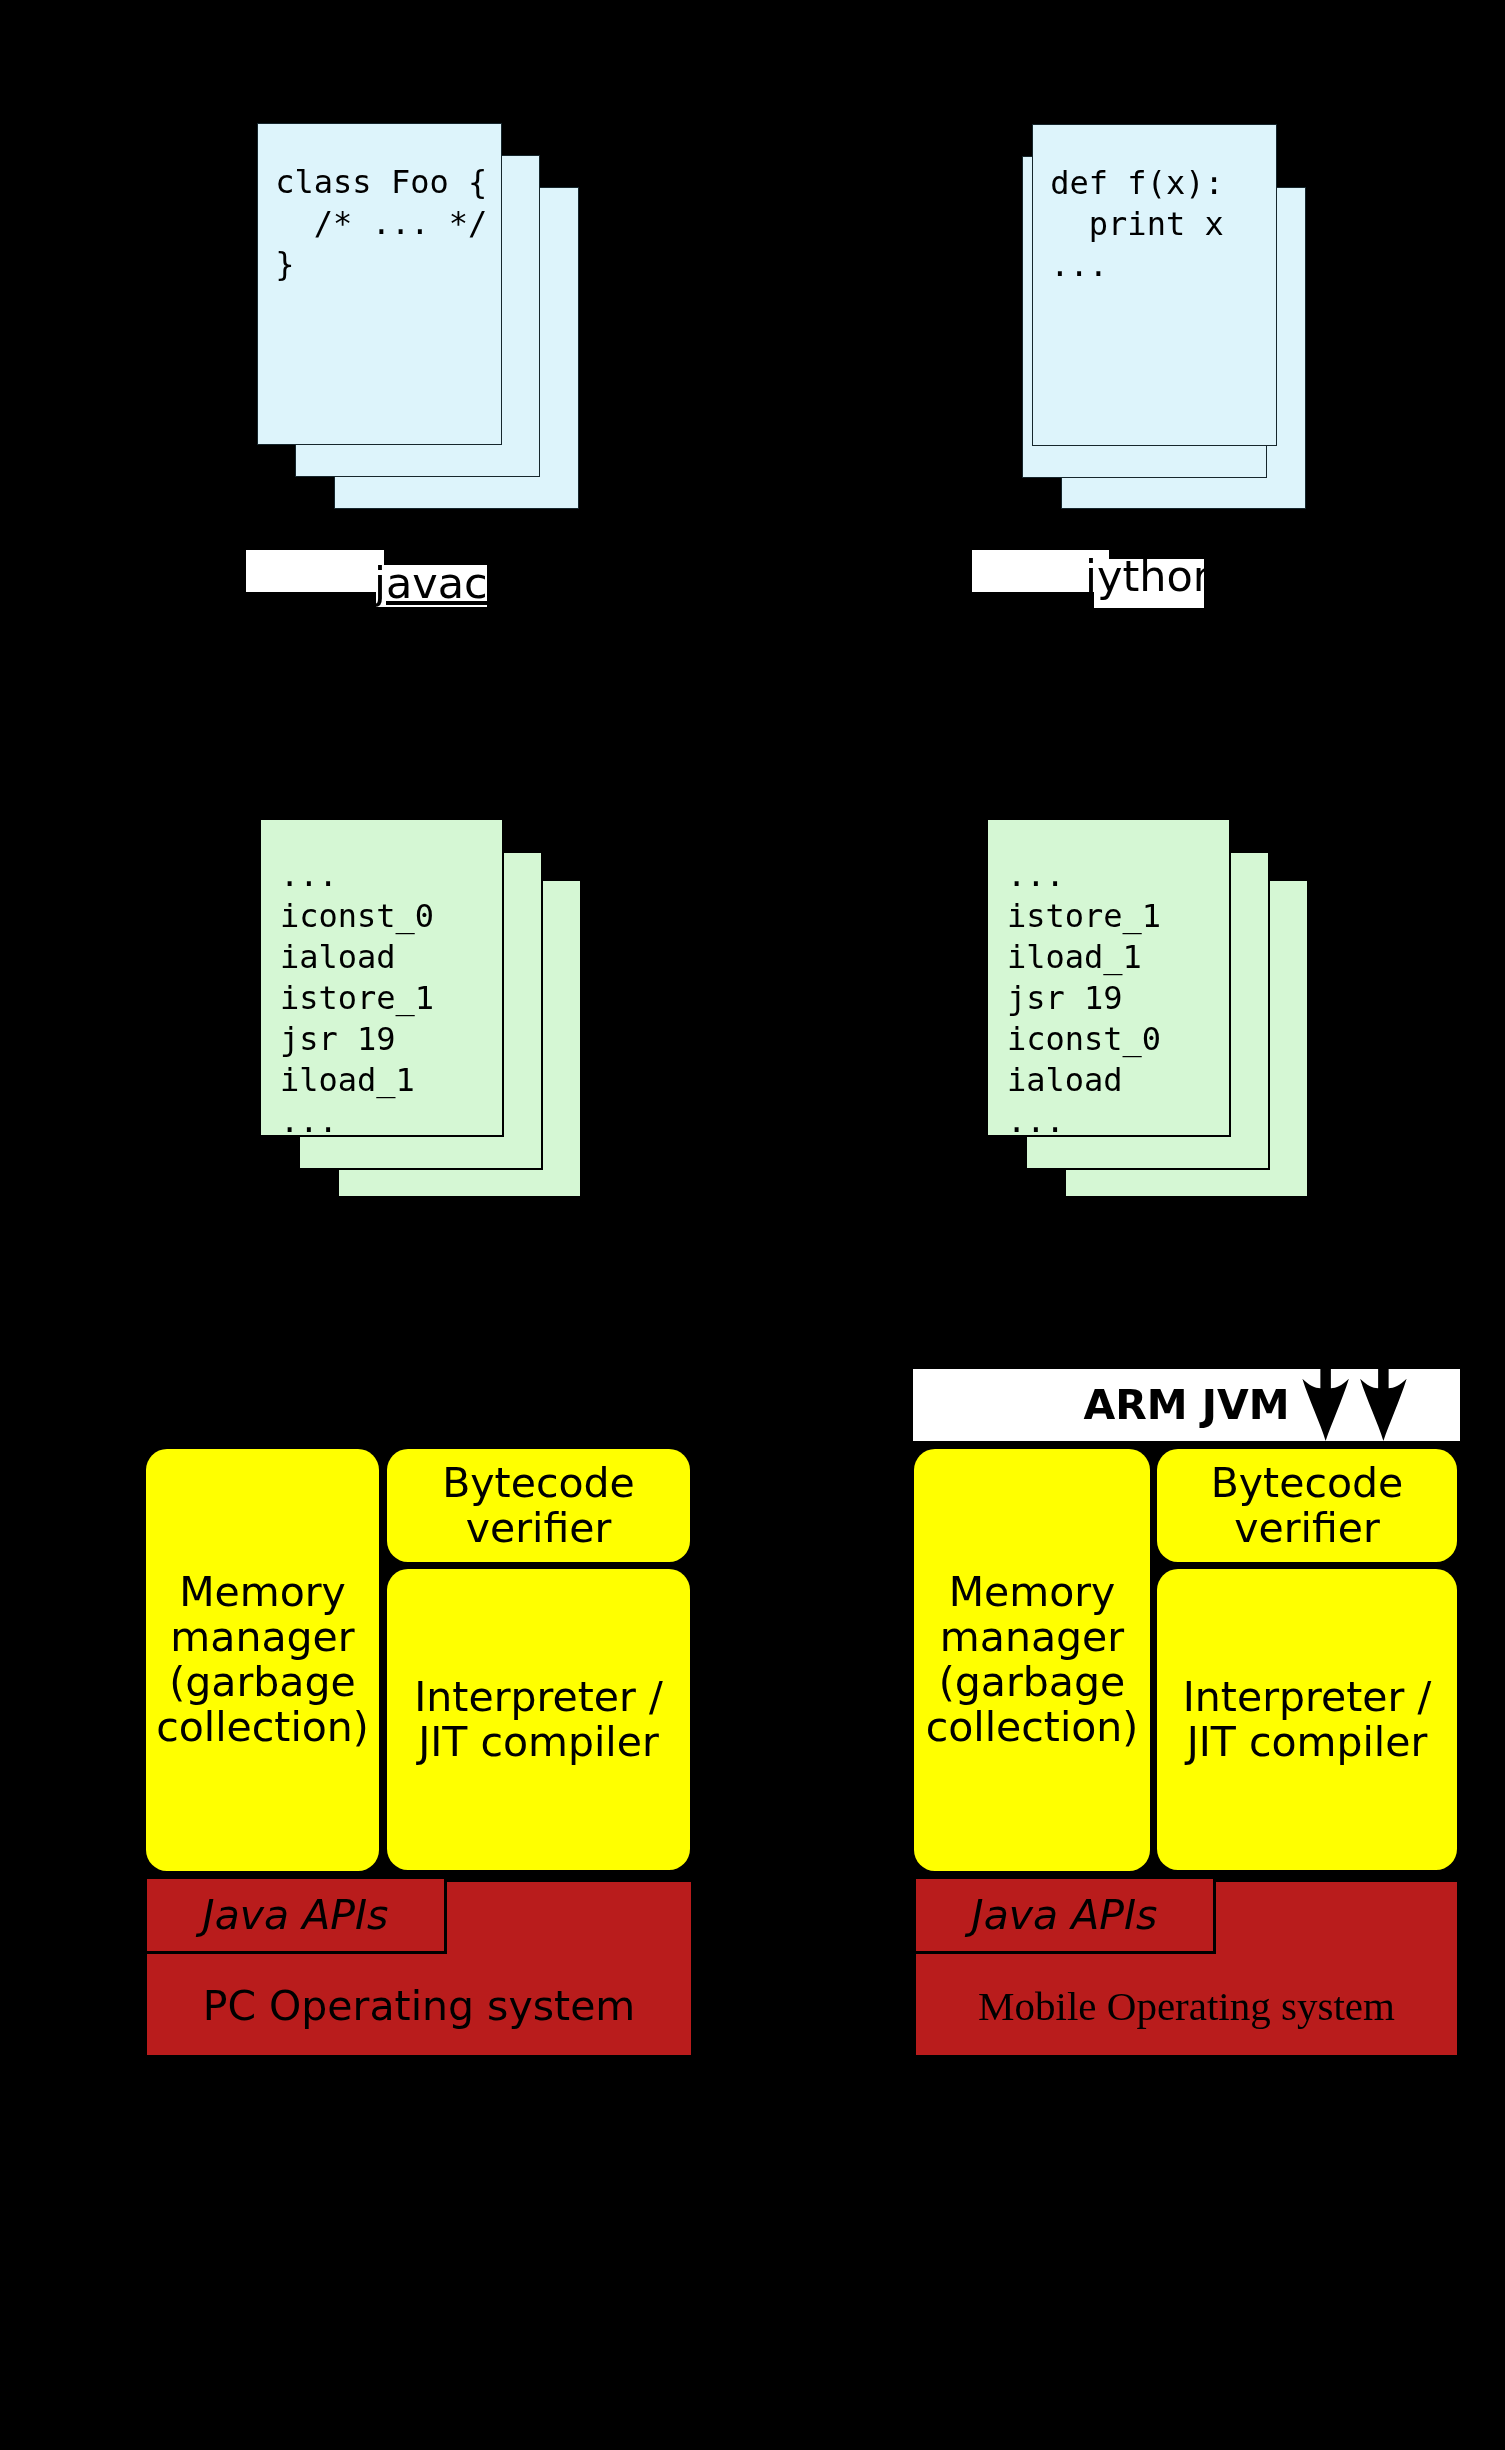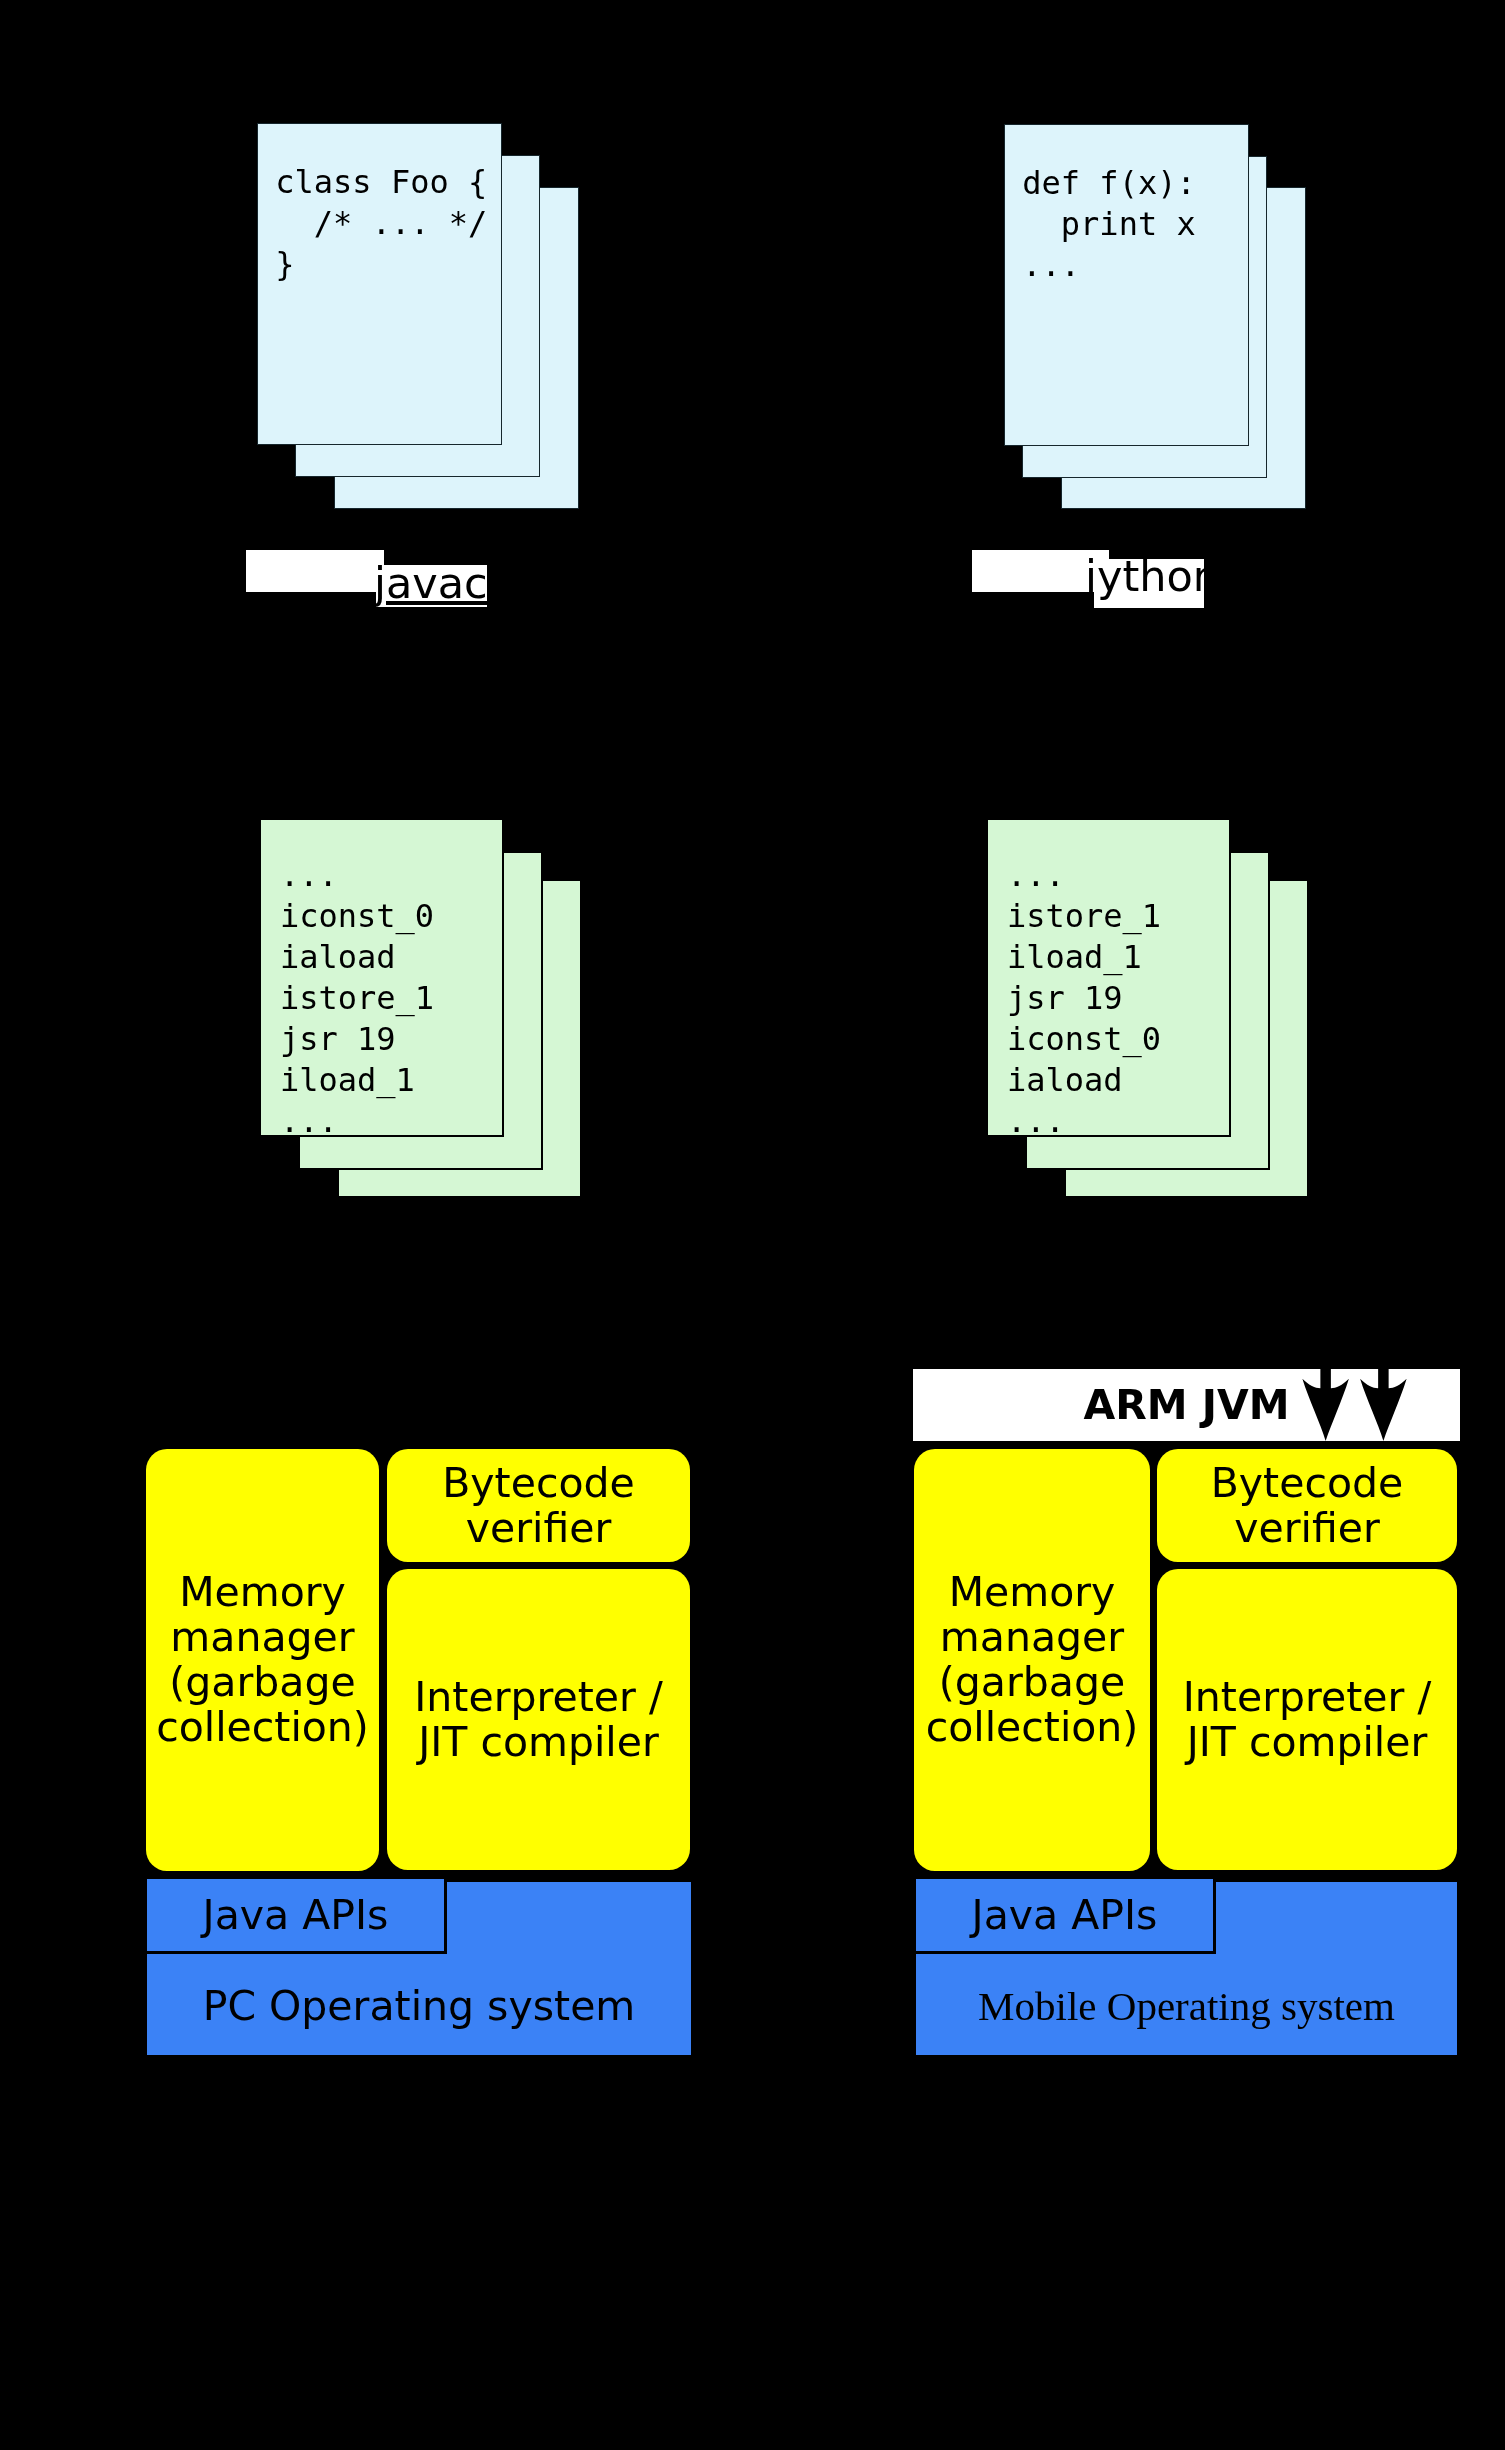--- a/index.html
+++ b/index.html
@@ -18,21 +18,21 @@
   .wrect{position:absolute;background:#fff;}
   .compiler{position:absolute;z-index:5;font-size:43px;line-height:43px;white-space:nowrap;color:#000;}
   
   .hdr{position:absolute;height:72px;background:#fff;display:flex;align-items:center;justify-content:center;
        font-weight:bold;font-size:41px;}
   .hdr .arrows{position:absolute;left:0;top:0;}
   
   .ybox{position:absolute;background:#ffff00;display:flex;align-items:center;justify-content:center;
         text-align:center;font-size:41px;line-height:45px;white-space:pre-line;border-radius:21px;}
   
-  .panel{position:absolute;background:#3b82f6;box-sizing:border-box;border:3px solid #000;}
+  .panel{position:absolute;background:#b91c1c;box-sizing:border-box;border:3px solid #000;font-style:italic;}
   .apis{display:flex;align-items:center;justify-content:center;font-size:41px;}
   .oslabel{position:absolute;display:flex;align-items:center;justify-content:center;font-size:41px;}
   svg{display:block;}
   .kd{font-size:7px;fill:#c0392b;font-family:"DejaVu Sans",sans-serif;}
   .kl{font-size:6px;fill:#d8d8d8;font-family:"DejaVu Sans",sans-serif;}
 </style>
 </head>
 <body>
 
 <div id="canvas">
@@ -127,21 +127,21 @@
       <rect x="352" y="345" width="66" height="100" rx="33" fill="#b5b5b5" transform="translate(-7,6)"></rect>
       <rect x="352" y="338" width="66" height="100" rx="33" fill="url(#cg4)" stroke="#c4c4c4" stroke-width="1.5"></rect>
       <path d="M352,375 h66" stroke="#bdbdbd" stroke-width="3" fill="none"></path>
       <path d="M385,338 v37" stroke="#bdbdbd" stroke-width="3" fill="none"></path>
     </g>
   </svg>
 
   <div>
     <div class="page src" style="left:1061px;top:187px;"></div>
     <div class="page src" style="left:1022px;top:156px;"></div>
-    <div class="page src" style="left:1004px;top:124px;">
+    <div class="page src" style="left:1032px;top:124px;">
       <pre class="code">def f(x):
   print x
 ...</pre>
     </div>
   </div>
 
   <div class="wrect" style="left:972px;top:550px;width:137px;height:42px;"></div>
   <div class="wrect" style="left:1094px;top:559px;width:110px;height:49px;"></div>
   <div class="compiler" style="left:1085px;top:555px;">jython</div>
 

